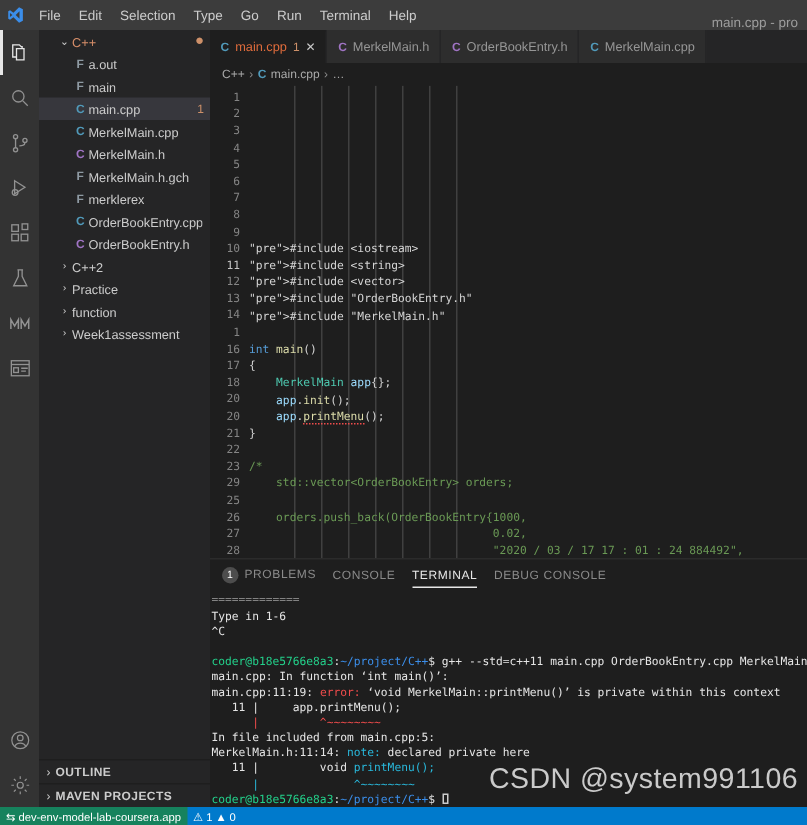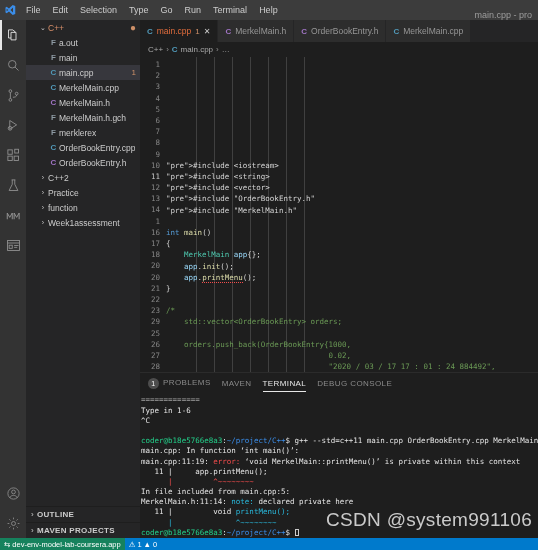--- a/index.html
+++ b/index.html
@@ -405,21 +405,21 @@
         </div>
       </div>
 
       <div class="panel">
         <div class="panel-tabs">
           <div class="ptab">
             <span class="pbadge">1</span>
             <span>PROBLEMS</span>
           </div>
           <div class="ptab">
-            <span>MAVEN</span>
+            <span>CONSOLE</span>
           </div>
           <div class="ptab active">
             <span>TERMINAL</span>
           </div>
           <div class="ptab">
             <span>DEBUG CONSOLE</span>
           </div>
         </div>
         <div class="term" id="termbody"><div class="tl"><span class="t-dim">=============</span></div><div class="tl"><span class="t-white">Type in 1-6</span></div><div class="tl"><span class="t-white">^C</span></div><div class="tl">&nbsp;</div><div class="tl"><span class="t-green">coder@b18e5766e8a3</span><span class="t-white">:</span><span class="t-blue">~/project/C++</span><span class="t-white">$ g++ --std=c++11 main.cpp OrderBookEntry.cpp MerkelMain.cpp</span></div><div class="tl"><span class="t-white">main.cpp: In function </span><span class="t-white">‘int main()’</span><span class="t-white">:</span></div><div class="tl"><span class="t-white">main.cpp:11:19: </span><span class="t-red">error:</span><span class="t-white"> ‘void MerkelMain::printMenu()’ is private within this context</span></div><div class="tl"><span class="t-white">   11 |     app.printMenu();</span></div><div class="tl"><span class="t-red">      |         ^~~~~~~~~</span></div><div class="tl"><span class="t-white">In file included from main.cpp:5:</span></div><div class="tl"><span class="t-white">MerkelMain.h:11:14: </span><span class="t-cyan">note:</span><span class="t-white"> declared private here</span></div><div class="tl"><span class="t-white">   11 |         void </span><span class="t-cyan">printMenu();</span></div><div class="tl"><span class="t-cyan">      |              ^~~~~~~~~</span></div><div class="tl"><span class="t-green">coder@b18e5766e8a3</span><span class="t-white">:</span><span class="t-blue">~/project/C++</span><span class="t-white">$ </span><span class="blockcur"></span></div></div>
         <div class="watermark">CSDN @system991106</div>

